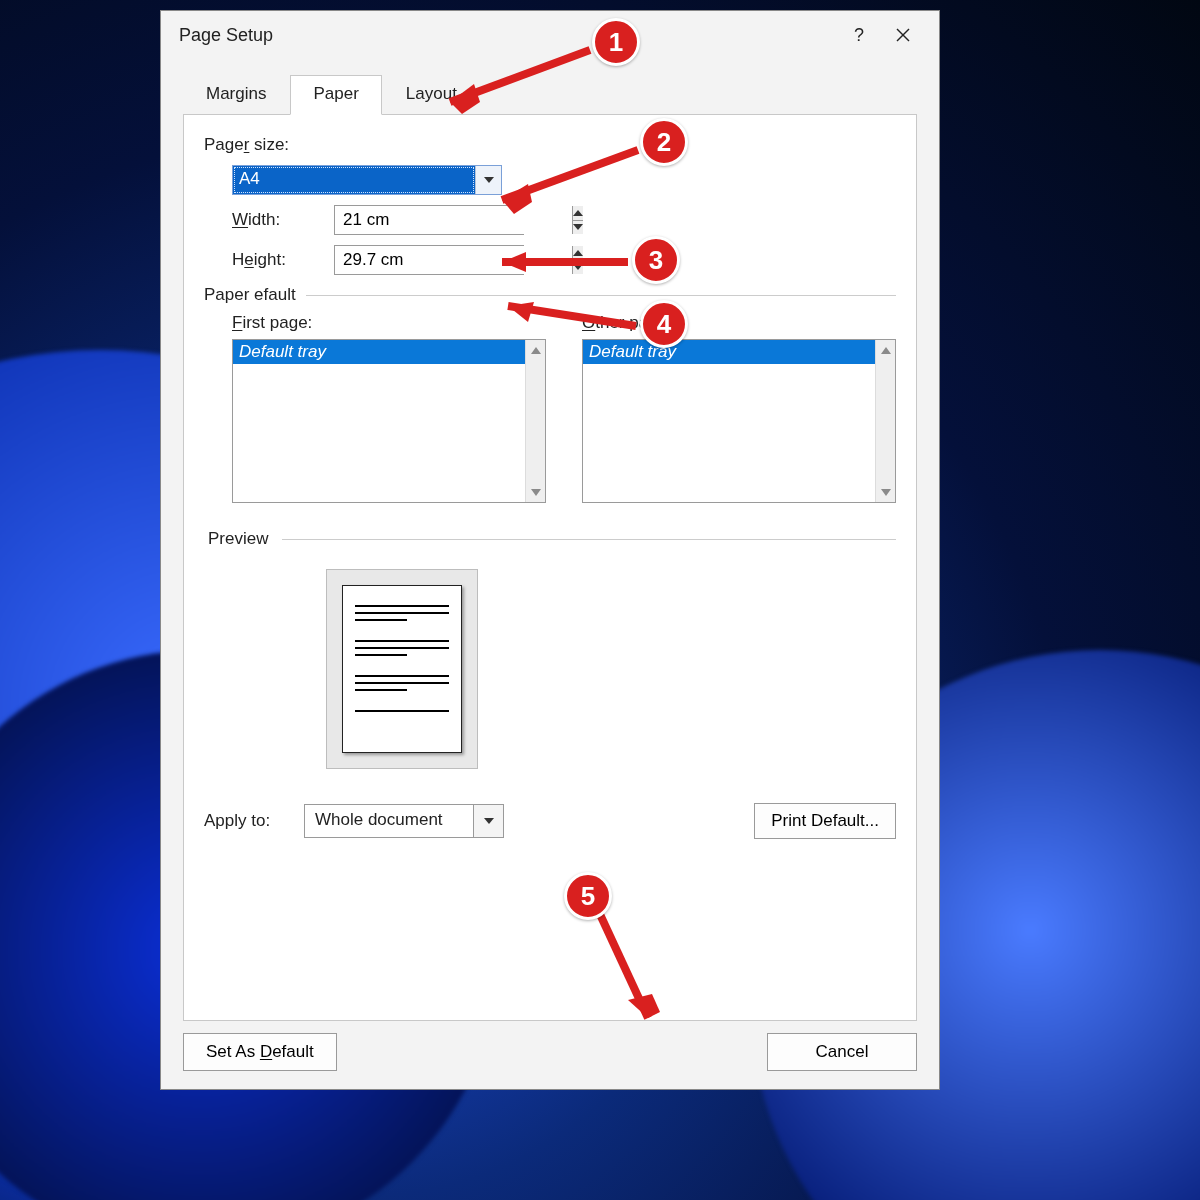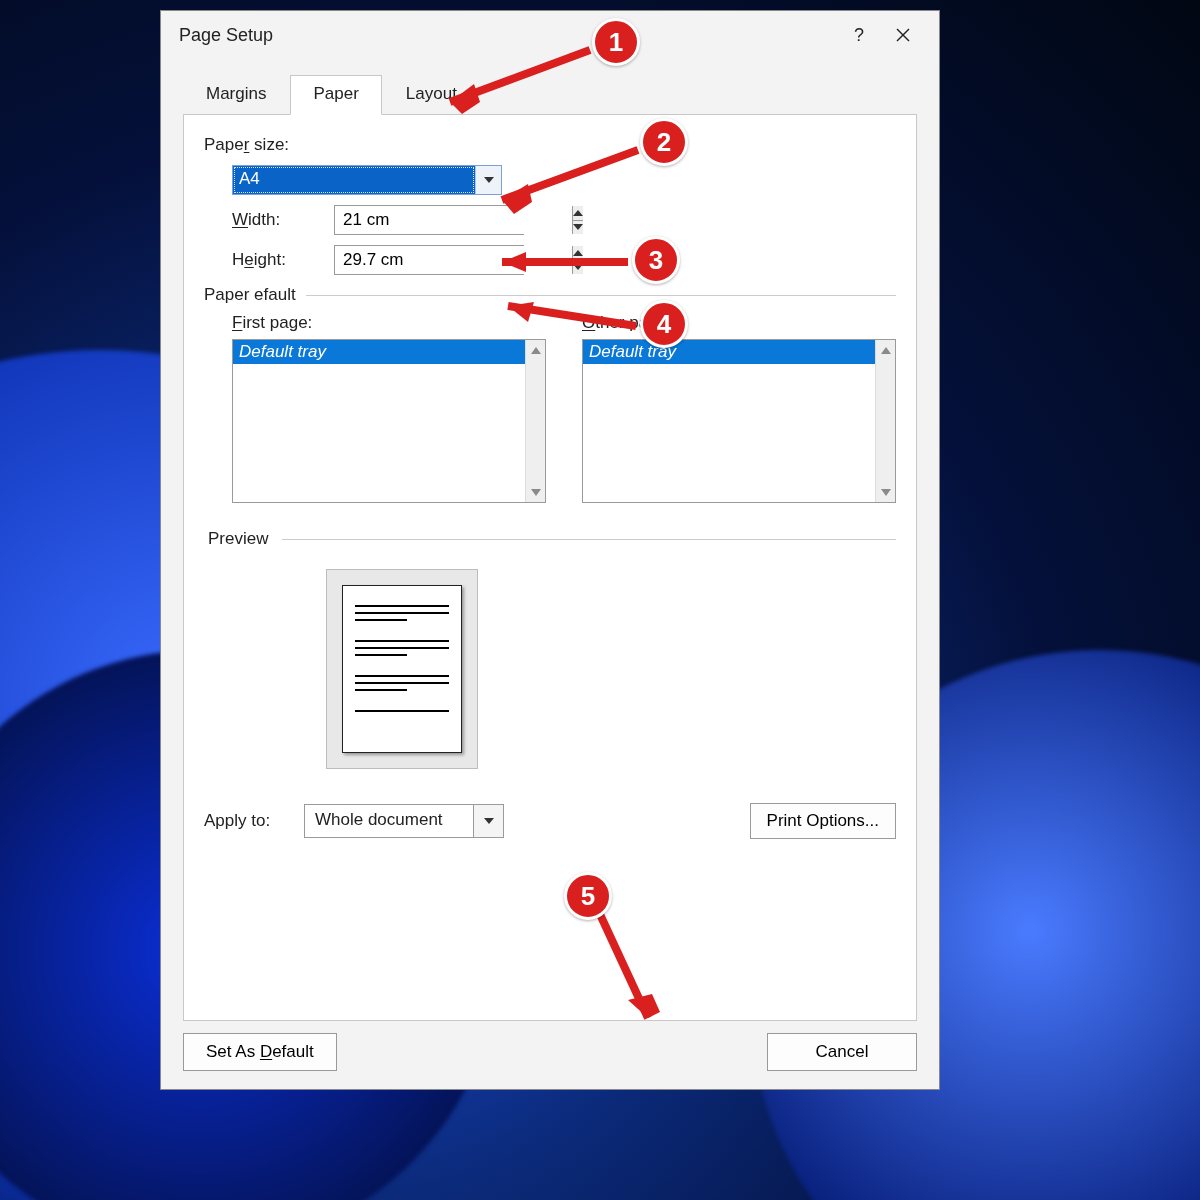--- a/index.html
+++ b/index.html
@@ -197,21 +197,21 @@
     <div class="tabs">
       <div class="tab">Margins</div>
       <div class="tab active">Paper</div>
       <div class="tab">Layout</div>
     </div>
     <div class="tabline"></div>
 
     <div class="pane">
 
       <div class="section-label">
-        <span>Pape</span><span class="u">r</span><span> size:</span>
+        <span>Page</span><span class="u">r</span><span> size:</span>
       </div>
 
       <div class="paper-size-row">
         <div class="combo selected">
           <div class="txt">A4</div>
           <div class="btn chev">
             <svg viewBox="0 0 12 12">
                 <polygon points="1,3 11,3 6,9"></polygon>
               </svg>
           </div>
@@ -322,21 +322,21 @@
       <div class="apply-row">
         <div class="lbl">Apply to:</div>
         <div class="select">
           <div class="txt">Whole document</div>
           <div class="btn chev">
             <svg viewBox="0 0 12 12">
                 <polygon points="1,3 11,3 6,9"></polygon>
               </svg>
           </div>
         </div>
-        <button class="right-btn">Print Options...</button>
+        <button class="right-btn">Print Default...</button>
       </div>
 
     </div>
   </div>
 
   <div class="footer">
     <button class="btn-std">
       <span>Set As </span><span class="u">D</span><span>efault</span>
     </button>
     <div class="spacer"></div>

